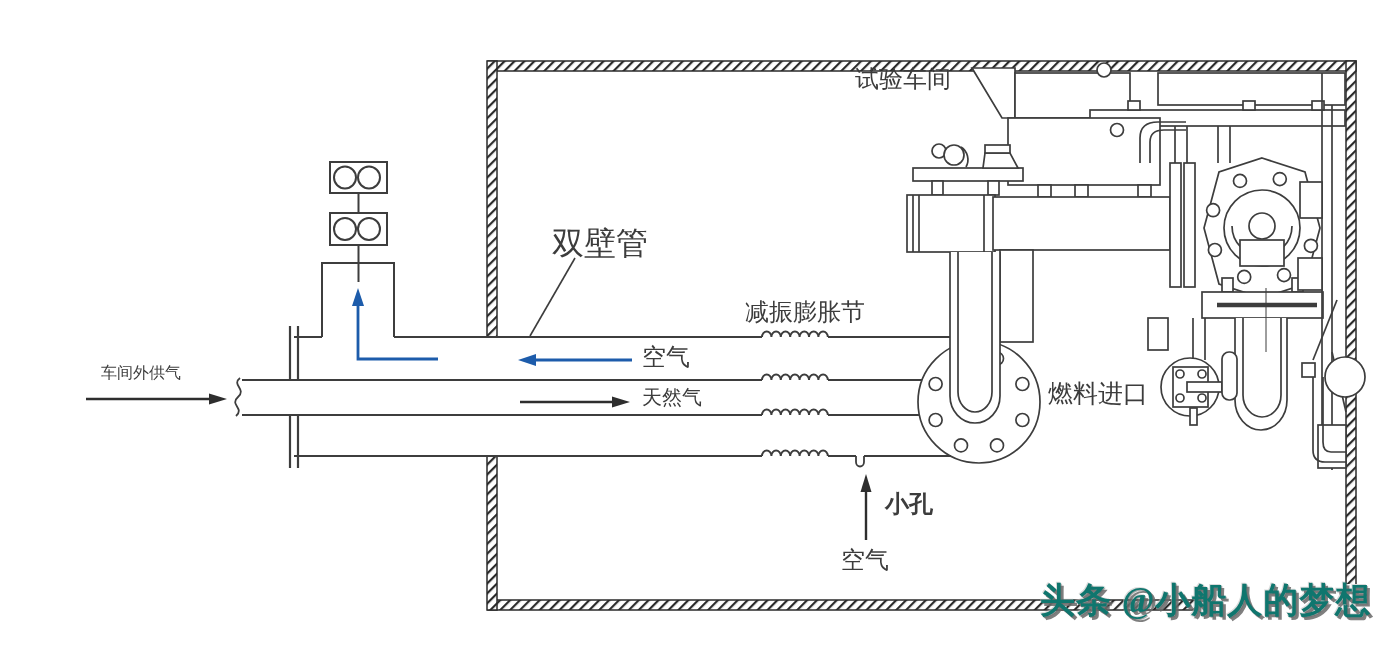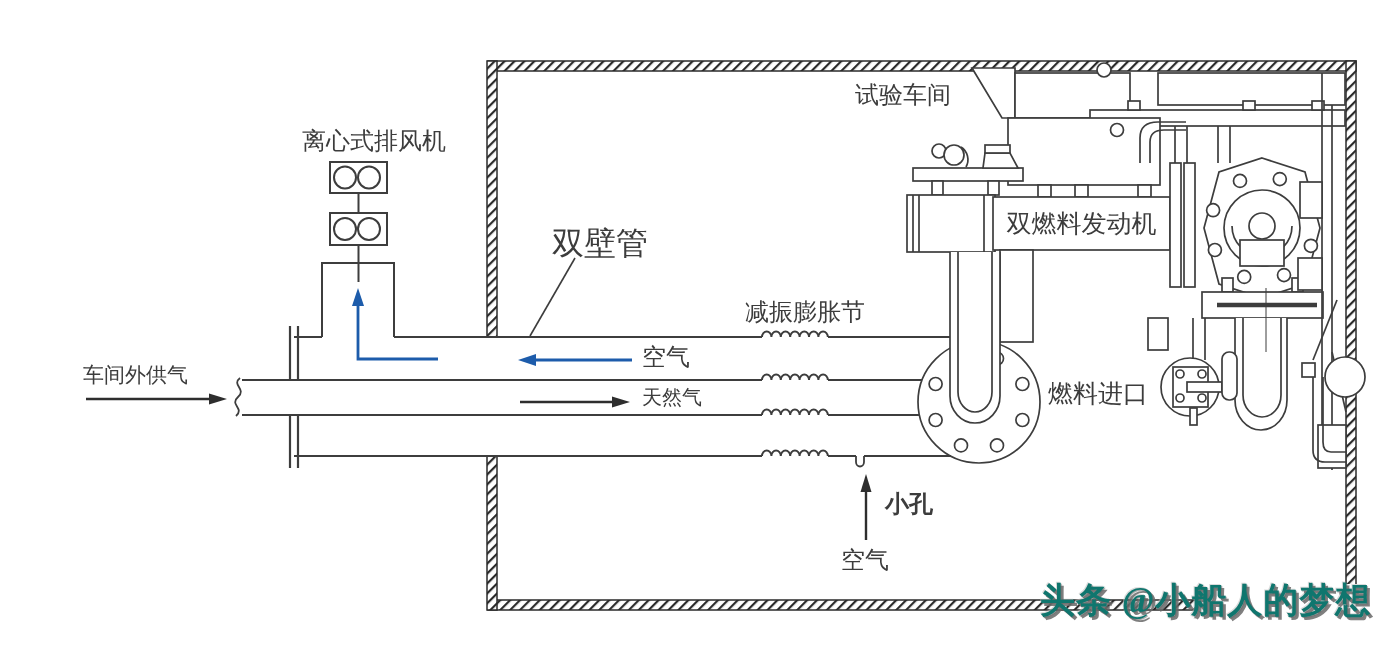--- a/index.html
+++ b/index.html
@@ -2,27 +2,27 @@
 <html><head>
 <meta charset="utf-8">
 <style>
   html,body{margin:0;padding:0;background:#ffffff;}
   .stage{position:relative;width:1395px;height:650px;background:#fff;overflow:hidden;
          font-family:"Liberation Serif","DejaVu Serif",serif;}
   .stage svg{position:absolute;left:0;top:0;}
   .lbl{position:absolute;color:#3c3c3c;white-space:nowrap;line-height:1.1;
        font-family:"Liberation Serif","DejaVu Serif",serif;}
   .lbl-fan{left:302px;top:128px;font-size:24px;}
-  .lbl-workshop{left:855px;top:82px;font-size:24px;}
+  .lbl-workshop{left:855px;top:66px;font-size:24px;}
   .lbl-dwp{left:552px;top:226px;font-size:32px;}
   .lbl-exp{left:745px;top:299px;font-size:24px;}
   .lbl-engine{left:993px;top:210px;width:177px;text-align:center;font-size:25px;}
   .lbl-air1{left:642px;top:344px;font-size:24px;}
   .lbl-gas{left:642px;top:386px;font-size:20px;}
-  .lbl-supply{left:83px;top:364px;font-size:21px;}
+  .lbl-supply{left:101px;top:364px;font-size:16px;}
   .lbl-fuel{left:1048px;top:380px;font-size:25px;}
   .lbl-hole{left:885px;top:491px;font-size:24px;font-weight:bold;}
   .lbl-air2{left:841px;top:547px;font-size:24px;}
   .watermark{left:1040px;top:582px;font-size:35px;font-weight:700;letter-spacing:1px;
              color:#0f766e;
              text-shadow:3px 3px 0 rgba(105,105,105,.85),
                          -1px -1px 0 rgba(190,190,190,.55),
                          1px 1px 1px rgba(90,90,90,.6);}
 </style>
 </head>
@@ -194,25 +194,23 @@
     <polygon points="630,402 612,396.5 612,407.5" stroke="none"></polygon>
     <line x1="86" y1="399" x2="212" y2="399"></line>
     <polygon points="227,399 209,393.5 209,404.5" stroke="none"></polygon>
     <line x1="866" y1="540" x2="866" y2="487"></line>
     <polygon points="866,474 860.5,492 871.5,492" stroke="none"></polygon>
   </g>
 
   <rect x="1195" y="584" width="200" height="66" fill="#ffffff" stroke="none"></rect>
 </svg>
 
-  <div class="lbl lbl-fan">离心式排风机</div>
   <div class="lbl lbl-workshop">试验车间</div>
   <div class="lbl lbl-dwp">双壁管</div>
   <div class="lbl lbl-exp">减振膨胀节</div>
-  <div class="lbl lbl-engine">双燃料发动机</div>
   <div class="lbl lbl-air1">空气</div>
   <div class="lbl lbl-gas">天然气</div>
   <div class="lbl lbl-supply">车间外供气</div>
   <div class="lbl lbl-fuel">燃料进口</div>
   <div class="lbl lbl-hole">小孔</div>
   <div class="lbl lbl-air2">空气</div>
   <div class="lbl watermark">头条 @小船人的梦想</div>
 </div>
 
 </body></html>

